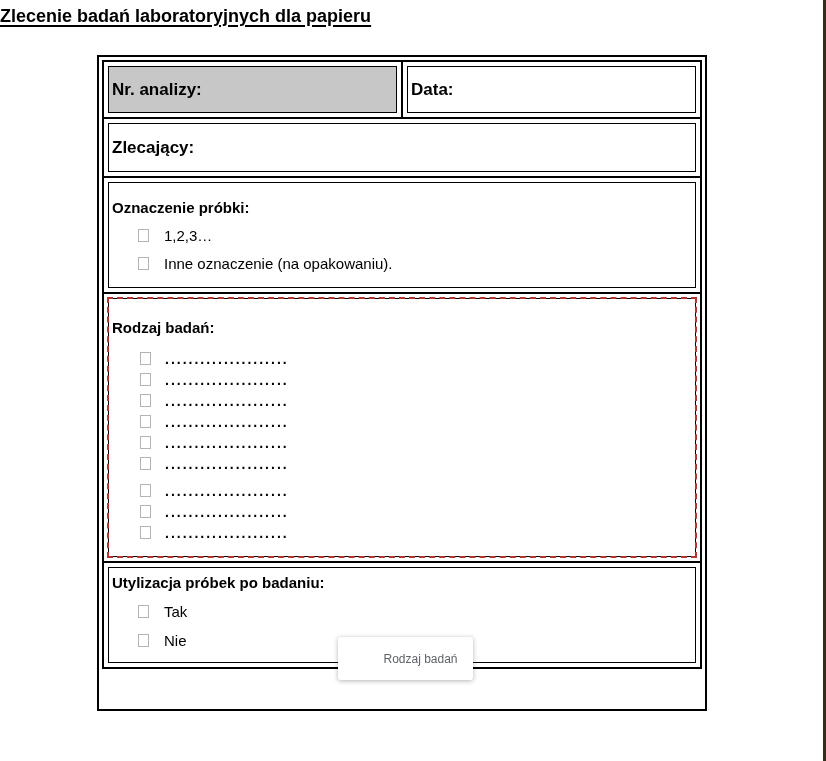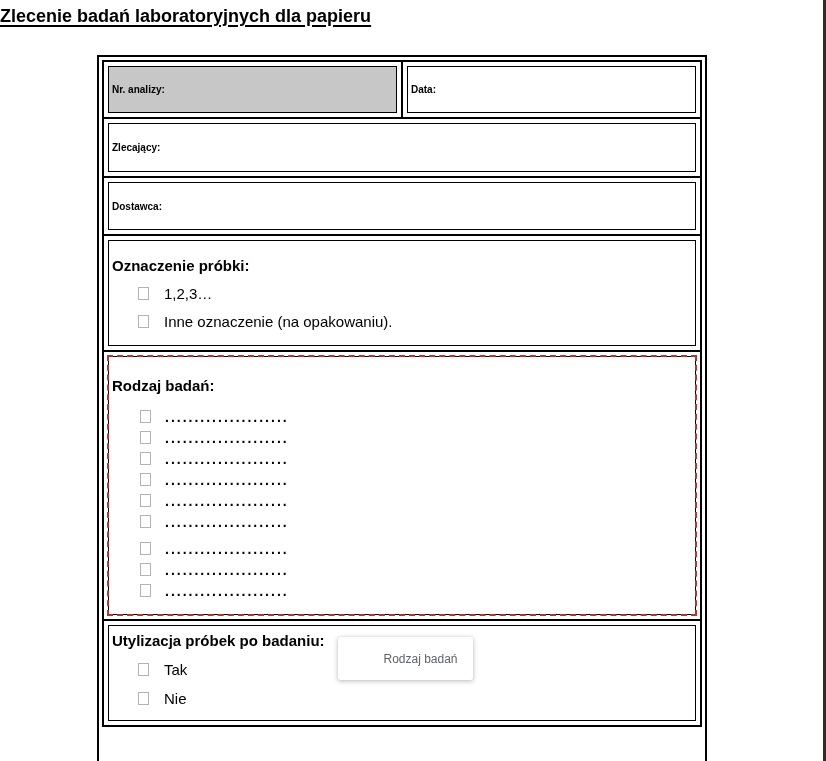--- a/index.html
+++ b/index.html
@@ -19,21 +19,21 @@
   .page-edge{position:absolute;top:0;right:0;width:3px;height:761px;background:var(--page-edge);}
 
   .form-wrapper{position:absolute;left:97px;top:55px;width:610px;
     border:2px solid #000;padding:3px 3px 40px 3px;background:#fff;}
 
   table.form{width:100%;border-collapse:collapse;table-layout:fixed;}
   table.form td{border:2px solid #000;padding:4px;vertical-align:top;}
 
   .fieldbox{border:1px solid #000;background:#fff;}
   .fb-small{height:47px;display:flex;align-items:center;padding:0 3px;}
-  .fb-label{font-size:10px;font-weight:bold;text-align:center;}
+  .fb-label{font-size:17px;font-weight:bold;text-align:center;}
   .gray-bg{background:var(--field-gray);}
 
   .section{padding:0 3px;}
   .section-heading{font-size:15px;font-weight:bold;}
 
   .check-item{display:flex;align-items:center;margin-left:26px;}
   .check-glyph{width:11px;height:13px;border:1px solid #b3b3b3;background:transparent;flex:none;margin-right:15px;}
   .item-text{font-size:15px;}
 
   
@@ -85,27 +85,20 @@
     </tr>
 
     <tr>
       <td colspan="2">
         <div class="fieldbox fb-small" style="height:49px;">
           <span class="fb-label">Zlecający:</span>
         </div>
       </td>
     </tr>
 
-    <tr>
-      <td colspan="2">
-        <div class="fieldbox fb-small" style="height:48px;">
-          <span class="fb-label">Dostawca:</span>
-        </div>
-      </td>
-    </tr>
 
     <tr>
       <td colspan="2">
         <div class="fieldbox section sec-oznaczenie">
           <div class="section-heading">Oznaczenie próbki:</div>
           <div class="check-item">
             <span class="check-glyph"></span>
             <span class="item-text">1,2,3…</span>
           </div>
           <div class="check-item">

